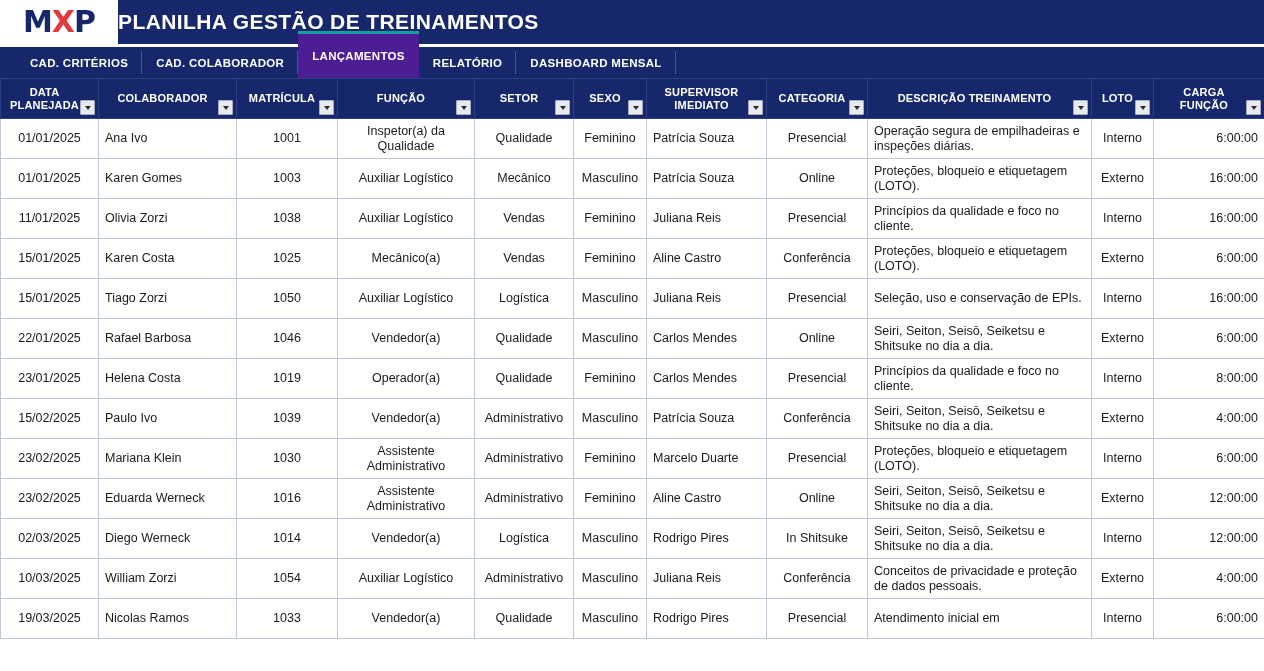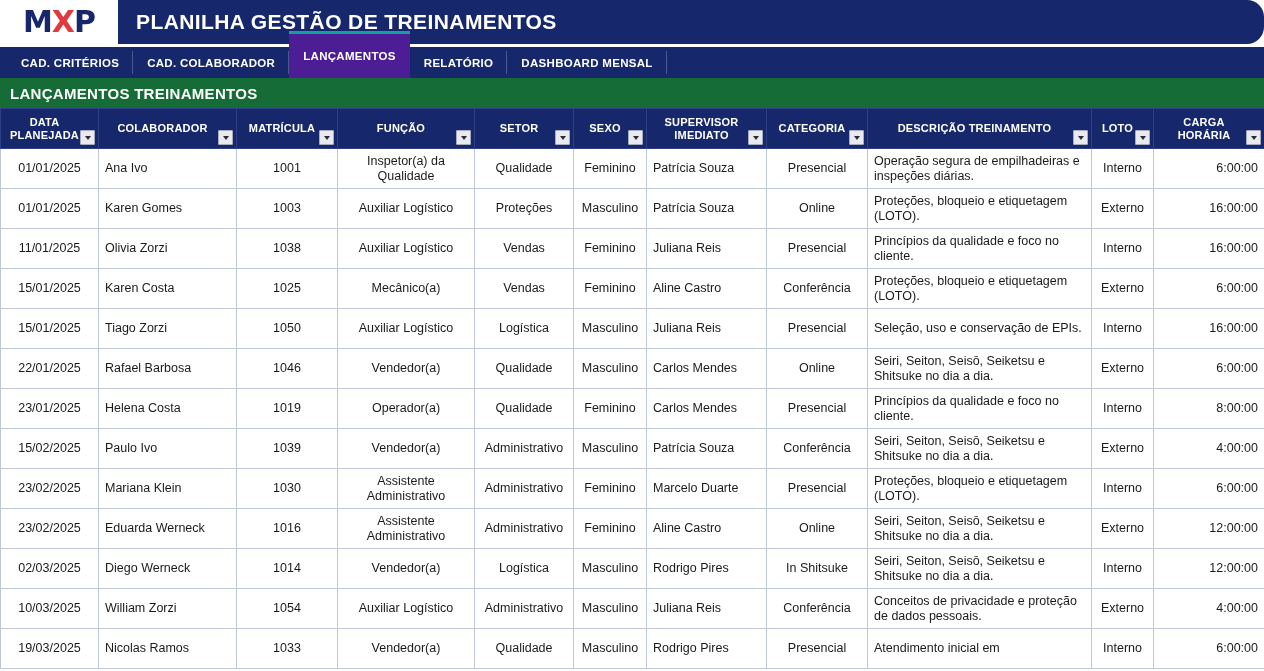--- a/index.html
+++ b/index.html
@@ -16,21 +16,20 @@
     background: #ffffff;
   }
 
   
   .header {
     height: 44px;
     background: #16286b;
     display: flex;
     align-items: center;
     position: relative;
-    border-radius: 17px;
   }
   .logo-box {
     width: 118px;
     height: 44px;
     background: #ffffff;
     display: flex;
     align-items: center;
     justify-content: center;
     flex: 0 0 118px;
   }
@@ -44,35 +43,34 @@
     line-height: 1;
   }
   .logo-x {
     color: #e03a3e;
   }
   .header-title {
     color: #ffffff;
     font-size: 21px;
     font-weight: bold;
     letter-spacing: 0.4px;
-    margin-left: 18px;
   }
   .header-rule {
     height: 3px;
     background: #ffffff;
     width: 100%;
   }
 
   
   .tabbar {
     height: 31px;
     background: #16286b;
     display: flex;
     align-items: flex-end;
-    padding-left: 7px;
+    padding-left: 16px;
     position: relative;
   }
   .tab {
     height: 31px;
     display: flex;
     align-items: center;
     justify-content: center;
     color: #ffffff;
     font-size: 11.5px;
     font-weight: bold;
@@ -200,21 +198,20 @@
 
   <div class="tabbar">
     <div class="tab dark sep">CAD. CRITÉRIOS</div>
     <div class="tab dark sep">CAD. COLABORADOR</div>
     <div class="tab active">LANÇAMENTOS</div>
     <div class="tab dark sep">RELATÓRIO</div>
     <div class="tab dark sep">DASHBOARD MENSAL</div>
     <div class="tabbar-fill"></div>
   </div>
 
-  <div class="section-title">LANÇAMENTOS TREINAMENTOS</div>
 
   <div class="table-wrap">
     <table class="grid">
       <colgroup>
         <col class="col-data">
           <col class="col-colab">
           <col class="col-matr">
           <col class="col-funcao">
         <col class="col-setor">
           <col class="col-sexo">
@@ -280,21 +277,21 @@
                 <span class="caret"></span>
               </span>
           </th>
           <th>
             <span>LOTO</span>
             <span class="filter-btn">
                 <span class="caret"></span>
               </span>
           </th>
           <th>
-            <span>CARGA HORÁRIA</span>
+            <span>CARGA FUNÇÃO</span>
             <span class="filter-btn">
                 <span class="caret"></span>
               </span>
           </th>
         </tr>
       </thead>
       <tbody>
           <tr>
             <td class="c-center">01/01/2025</td>
             <td class="c-left">Ana Ivo</td>
@@ -306,21 +303,21 @@
             <td class="c-center">Presencial</td>
             <td class="c-left">Operação segura de empilhadeiras e inspeções diárias.</td>
             <td class="c-center">Interno</td>
             <td class="c-right">6:00:00</td>
           </tr>
           <tr>
             <td class="c-center">01/01/2025</td>
             <td class="c-left">Karen Gomes</td>
             <td class="c-center">1003</td>
             <td class="c-center">Auxiliar Logístico</td>
-            <td class="c-center">Proteções</td>
+            <td class="c-center">Mecânico</td>
             <td class="c-center">Masculino</td>
             <td class="c-left">Patrícia Souza</td>
             <td class="c-center">Online</td>
             <td class="c-left">Proteções, bloqueio e etiquetagem (LOTO).</td>
             <td class="c-center">Externo</td>
             <td class="c-right">16:00:00</td>
           </tr>
           <tr>
             <td class="c-center">11/01/2025</td>
             <td class="c-left">Olivia Zorzi</td>

